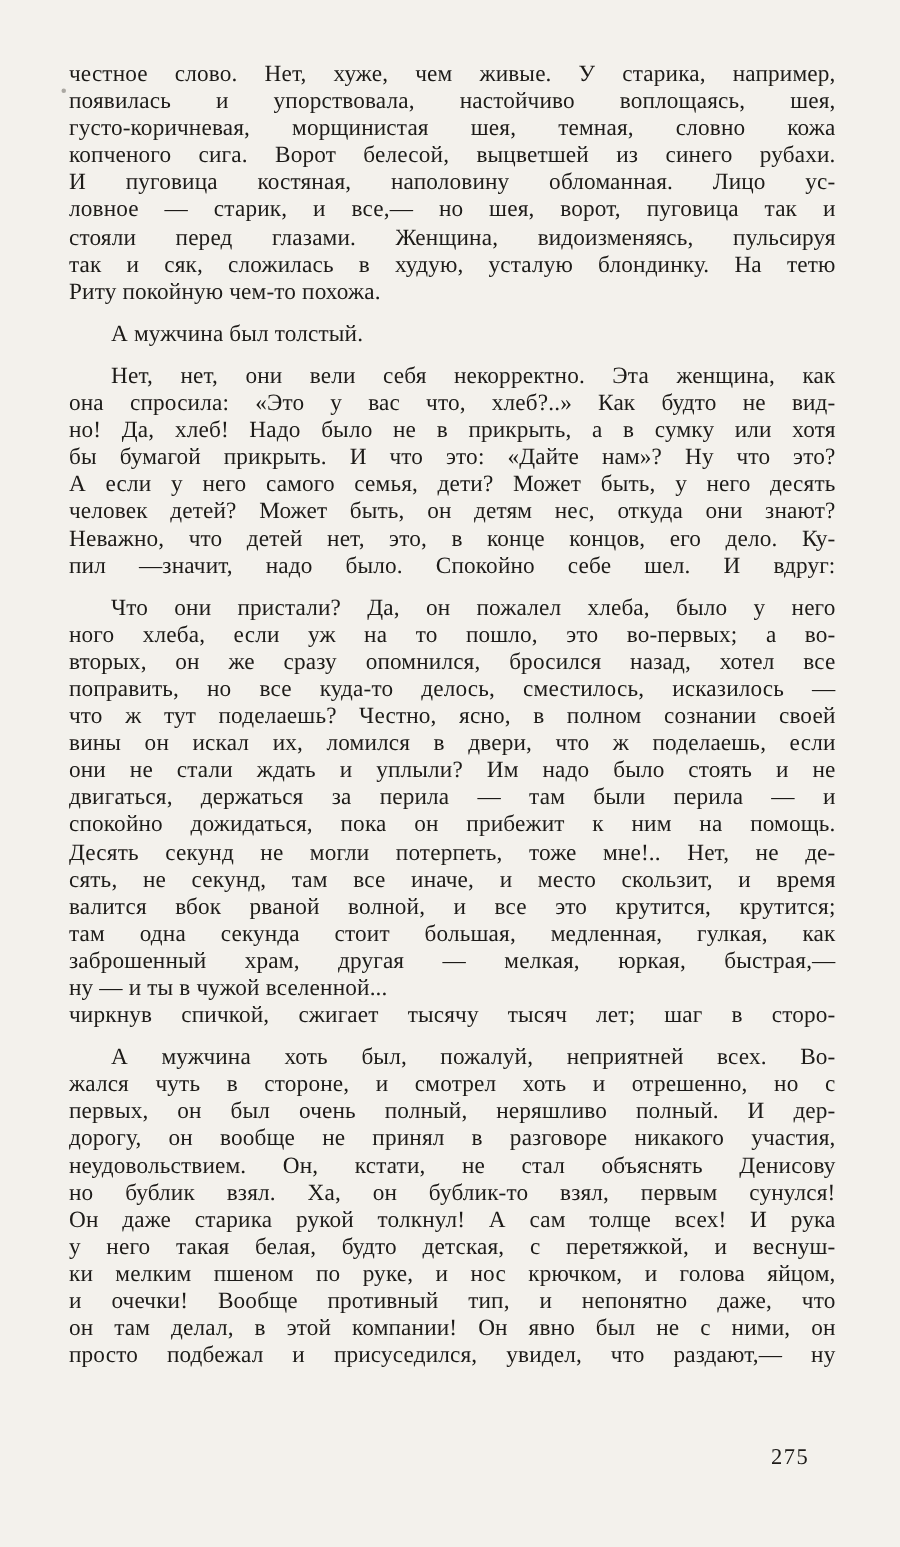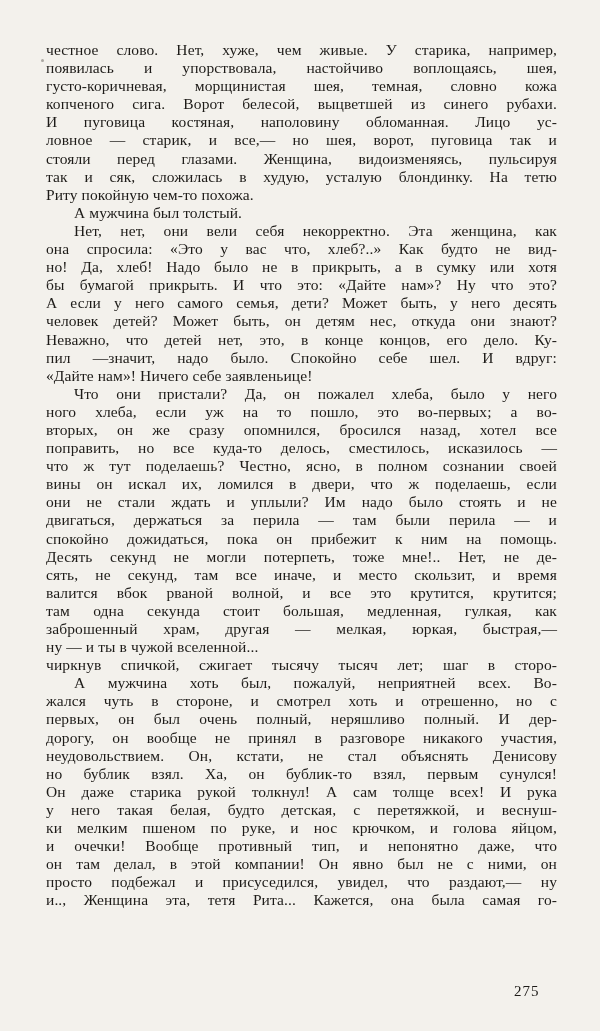--- a/index.html
+++ b/index.html
@@ -32,29 +32,29 @@
     text-align: justify;
     text-align-last: justify;
     white-space: nowrap;
     font-family: Liberation Serif, serif;
   }
   .line.para-end {
     text-align-last: left;
   }
   .line.indent {
     text-indent: 28px;
+    margin-top: 10px;
   }
   .page-number {
     position: absolute;
     left: 514px;
     top: 964px;
     font-size: 15px;
     letter-spacing: 1px;
     color: var(--ink);
-    margin-top: 19px;
   }
   .speckle {
     position: absolute;
     left: 41px;
     top: 59px;
     width: 3px;
     height: 3px;
     border-radius: 50%;
     background: #6f6c66;
     opacity: 0.55;
@@ -77,21 +77,20 @@
   <div class="line para-end">Риту покойную чем-то похожа.</div>
   <div class="line indent para-end">А мужчина был толстый.</div>
   <div class="line indent">Нет, нет, они вели себя некорректно. Эта женщина, как</div>
   <div class="line">она спросила: «Это у вас что, хлеб?..» Как будто не вид-</div>
   <div class="line">но! Да, хлеб! Надо было не в прикрыть, а в сумку или хотя</div>
   <div class="line">бы бумагой прикрыть. И что это: «Дайте нам»? Ну что это?</div>
   <div class="line">А если у него самого семья, дети? Может быть, у него десять</div>
   <div class="line">человек детей? Может быть, он детям нес, откуда они знают?</div>
   <div class="line">Неважно, что детей нет, это, в конце концов, его дело. Ку-</div>
   <div class="line">пил —значит, надо было. Спокойно себе шел. И вдруг:</div>
-  <div class="line para-end">«Дайте нам»! Ничего себе заявленьице!</div>
   <div class="line indent">Что они пристали? Да, он пожалел хлеба, было у него</div>
   <div class="line">ного хлеба, если уж на то пошло, это во-первых; а во-</div>
   <div class="line">вторых, он же сразу опомнился, бросился назад, хотел все</div>
   <div class="line">поправить, но все куда-то делось, сместилось, исказилось —</div>
   <div class="line">что ж тут поделаешь? Честно, ясно, в полном сознании своей</div>
   <div class="line">вины он искал их, ломился в двери, что ж поделаешь, если</div>
   <div class="line">они не стали ждать и уплыли? Им надо было стоять и не</div>
   <div class="line">двигаться, держаться за перила — там были перила — и</div>
   <div class="line">спокойно дожидаться, пока он прибежит к ним на помощь.</div>
   <div class="line">Десять секунд не могли потерпеть, тоже мне!.. Нет, не де-</div>
@@ -106,16 +105,15 @@
   <div class="line">первых, он был очень полный, неряшливо полный. И дер-</div>
   <div class="line">дорогу, он вообще не принял в разговоре никакого участия,</div>
   <div class="line">неудовольствием. Он, кстати, не стал объяснять Денисову</div>
   <div class="line">но бублик взял. Ха, он бублик-то взял, первым сунулся!</div>
   <div class="line">Он даже старика рукой толкнул! А сам толще всех! И рука</div>
   <div class="line">у него такая белая, будто детская, с перетяжкой, и веснуш-</div>
   <div class="line">ки мелким пшеном по руке, и нос крючком, и голова яйцом,</div>
   <div class="line">и очечки! Вообще противный тип, и непонятно даже, что</div>
   <div class="line">он там делал, в этой компании! Он явно был не с ними, он</div>
   <div class="line">просто подбежал и присуседился, увидел, что раздают,— ну</div>
-  <div class="line">и.., Женщина эта, тетя Рита... Кажется, она была самая го-</div>
 </div>
 
 <div class="page-number">275</div>
 
 </body></html>

